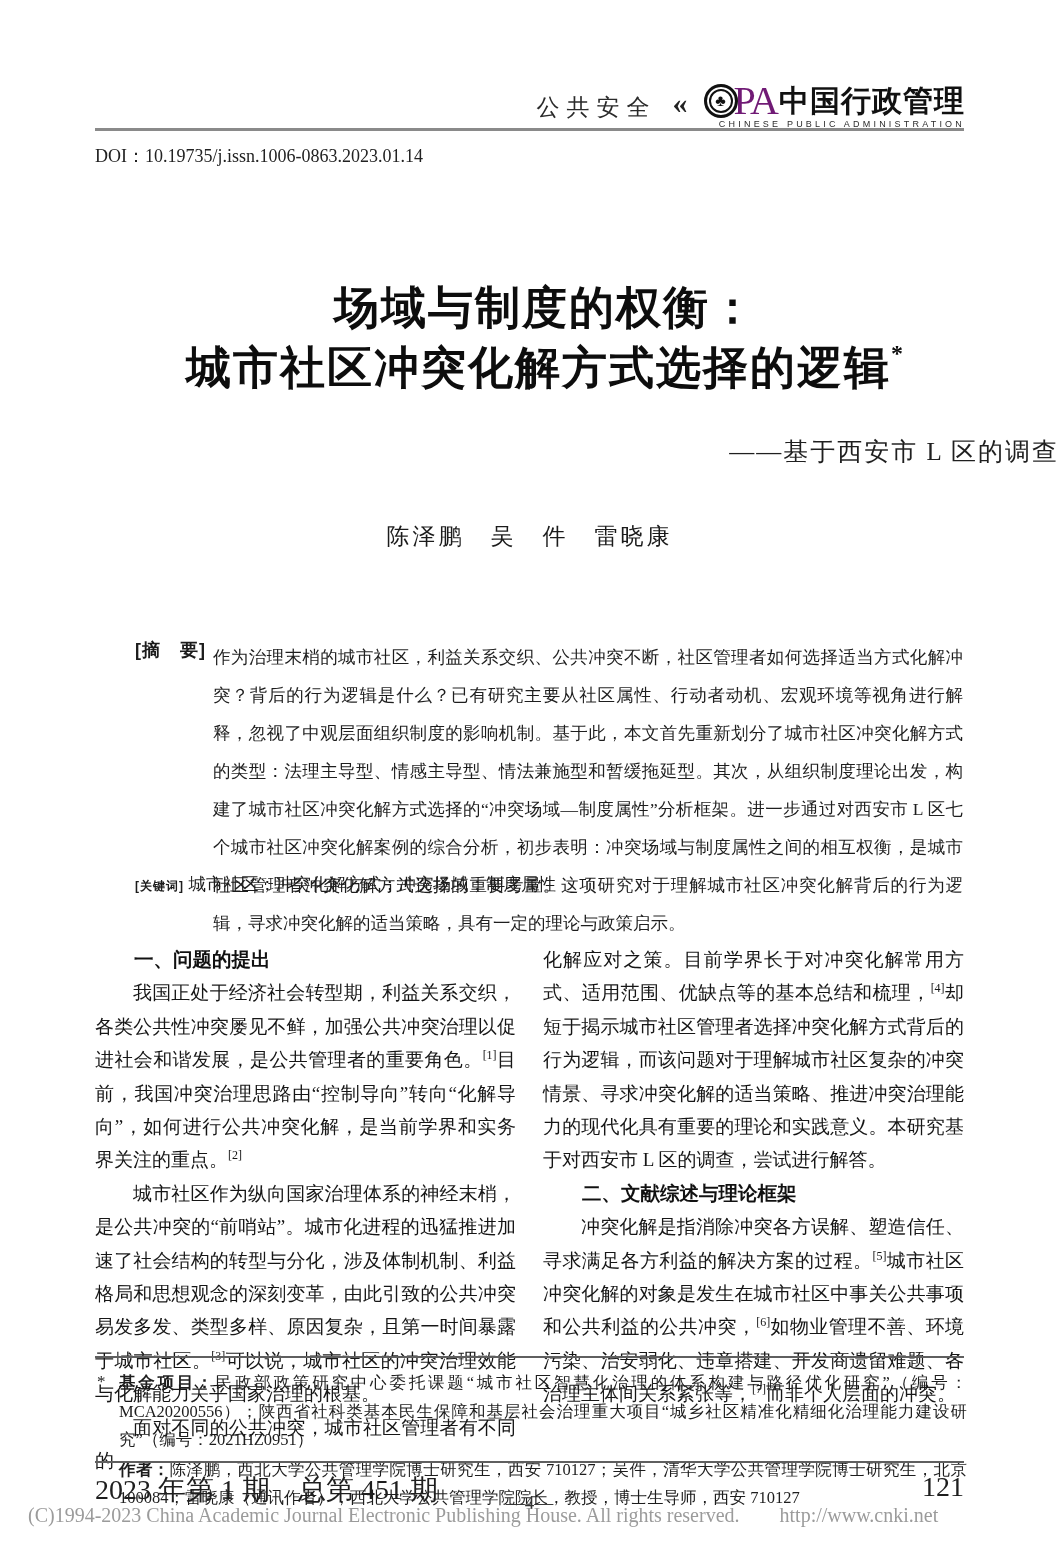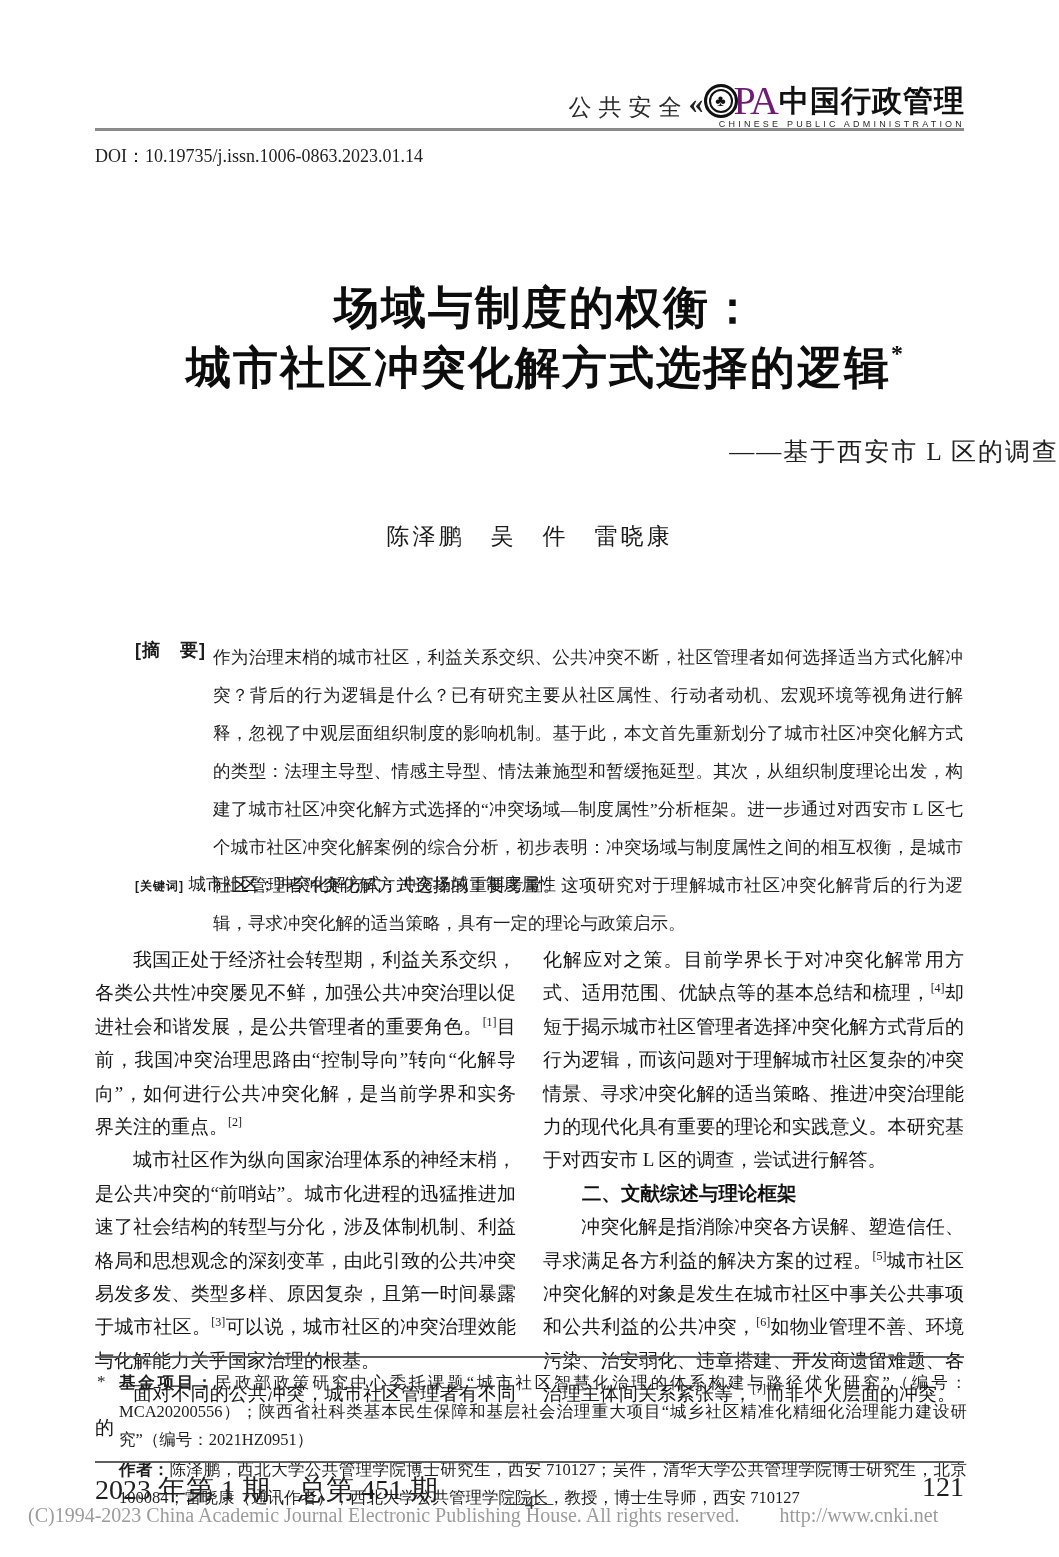--- a/index.html
+++ b/index.html
@@ -7,21 +7,21 @@
   .page {
     position:relative;
     width:1059px; height:1557px;
     margin:0 auto;
     background:#ffffff;
     font-family:"Liberation Serif","DejaVu Serif",serif;
     color:#1c1c1c;
     overflow:hidden;
   }
   
-  .header { position:absolute; top:84px; right:94px; display:flex; align-items:flex-start; }
+  .header { position:absolute; top:84px; right:94px; display:flex; align-items:flex-start; gap:16px; }
   .section-name { font-size:23px; letter-spacing:7px; color:#2a2a2a; padding-top:8px; }
   .guillemet { font-size:30px; font-weight:bold; color:#222; padding-top:2px; }
   .logo { display:flex; flex-direction:column; align-items:flex-end; }
   .logo-row { display:flex; align-items:center; }
   .logo-c {
     width:34px; height:34px; border:3px solid #111; border-radius:50%;
     box-shadow: inset 0 0 0 2px #fff, inset 0 0 0 4px #111;
     display:flex; align-items:center; justify-content:center;
     font-size:16px; font-weight:bold; color:#111; margin-right:-4px;
   }
@@ -96,20 +96,21 @@
     <span class="abstract-label">[摘　要]</span>
     <div class="abstract-text">作为治理末梢的城市社区，利益关系交织、公共冲突不断，社区管理者如何选择适当方式化解冲突？背后的行为逻辑是什么？已有研究主要从社区属性、行动者动机、宏观环境等视角进行解释，忽视了中观层面组织制度的影响机制。基于此，本文首先重新划分了城市社区冲突化解方式的类型：法理主导型、情感主导型、情法兼施型和暂缓拖延型。其次，从组织制度理论出发，构建了城市社区冲突化解方式选择的“冲突场域—制度属性”分析框架。进一步通过对西安市 L 区七个城市社区冲突化解案例的综合分析，初步表明：冲突场域与制度属性之间的相互权衡，是城市社区管理者冲突化解方式选择的重要考量。这项研究对于理解城市社区冲突化解背后的行为逻辑，寻求冲突化解的适当策略，具有一定的理论与政策启示。</div>
   </div>
   <div class="kw-line">
     <span class="kw-label">[关键词]</span>
     <span>城市社区；冲突化解方式；冲突场域；制度属性</span>
   </div>
 
   <div class="columns">
     <div class="col">
+      <h3>一、问题的提出</h3>
       <p>我国正处于经济社会转型期，利益关系交织，各类公共性冲突屡见不鲜，加强公共冲突治理以促进社会和谐发展，是公共管理者的重要角色。<sup>[1]</sup>目前，我国冲突治理思路由“控制导向”转向“化解导向”，如何进行公共冲突化解，是当前学界和实务界关注的重点。<sup>[2]</sup></p>
       <p>城市社区作为纵向国家治理体系的神经末梢，是公共冲突的“前哨站”。城市化进程的迅猛推进加速了社会结构的转型与分化，涉及体制机制、利益格局和思想观念的深刻变革，由此引致的公共冲突易发多发、类型多样、原因复杂，且第一时间暴露于城市社区。<sup>[3]</sup>可以说，城市社区的冲突治理效能与化解能力关乎国家治理的根基。</p>
       <p>面对不同的公共冲突，城市社区管理者有不同的</p>
     </div>
     <div class="col">
       <p class="noindent">化解应对之策。目前学界长于对冲突化解常用方式、适用范围、优缺点等的基本总结和梳理，<sup>[4]</sup>却短于揭示城市社区管理者选择冲突化解方式背后的行为逻辑，而该问题对于理解城市社区复杂的冲突情景、寻求冲突化解的适当策略、推进冲突治理能力的现代化具有重要的理论和实践意义。本研究基于对西安市 L 区的调查，尝试进行解答。</p>
       <h3>二、文献综述与理论框架</h3>
       <p>冲突化解是指消除冲突各方误解、塑造信任、寻求满足各方利益的解决方案的过程。<sup>[5]</sup>城市社区冲突化解的对象是发生在城市社区中事关公共事项和公共利益的公共冲突，<sup>[6]</sup>如物业管理不善、环境污染、治安弱化、违章搭建、开发商遗留难题、各治理主体间关系紧张等，<sup>[7]</sup>而非个人层面的冲突。</p>
     </div>
   </div>

